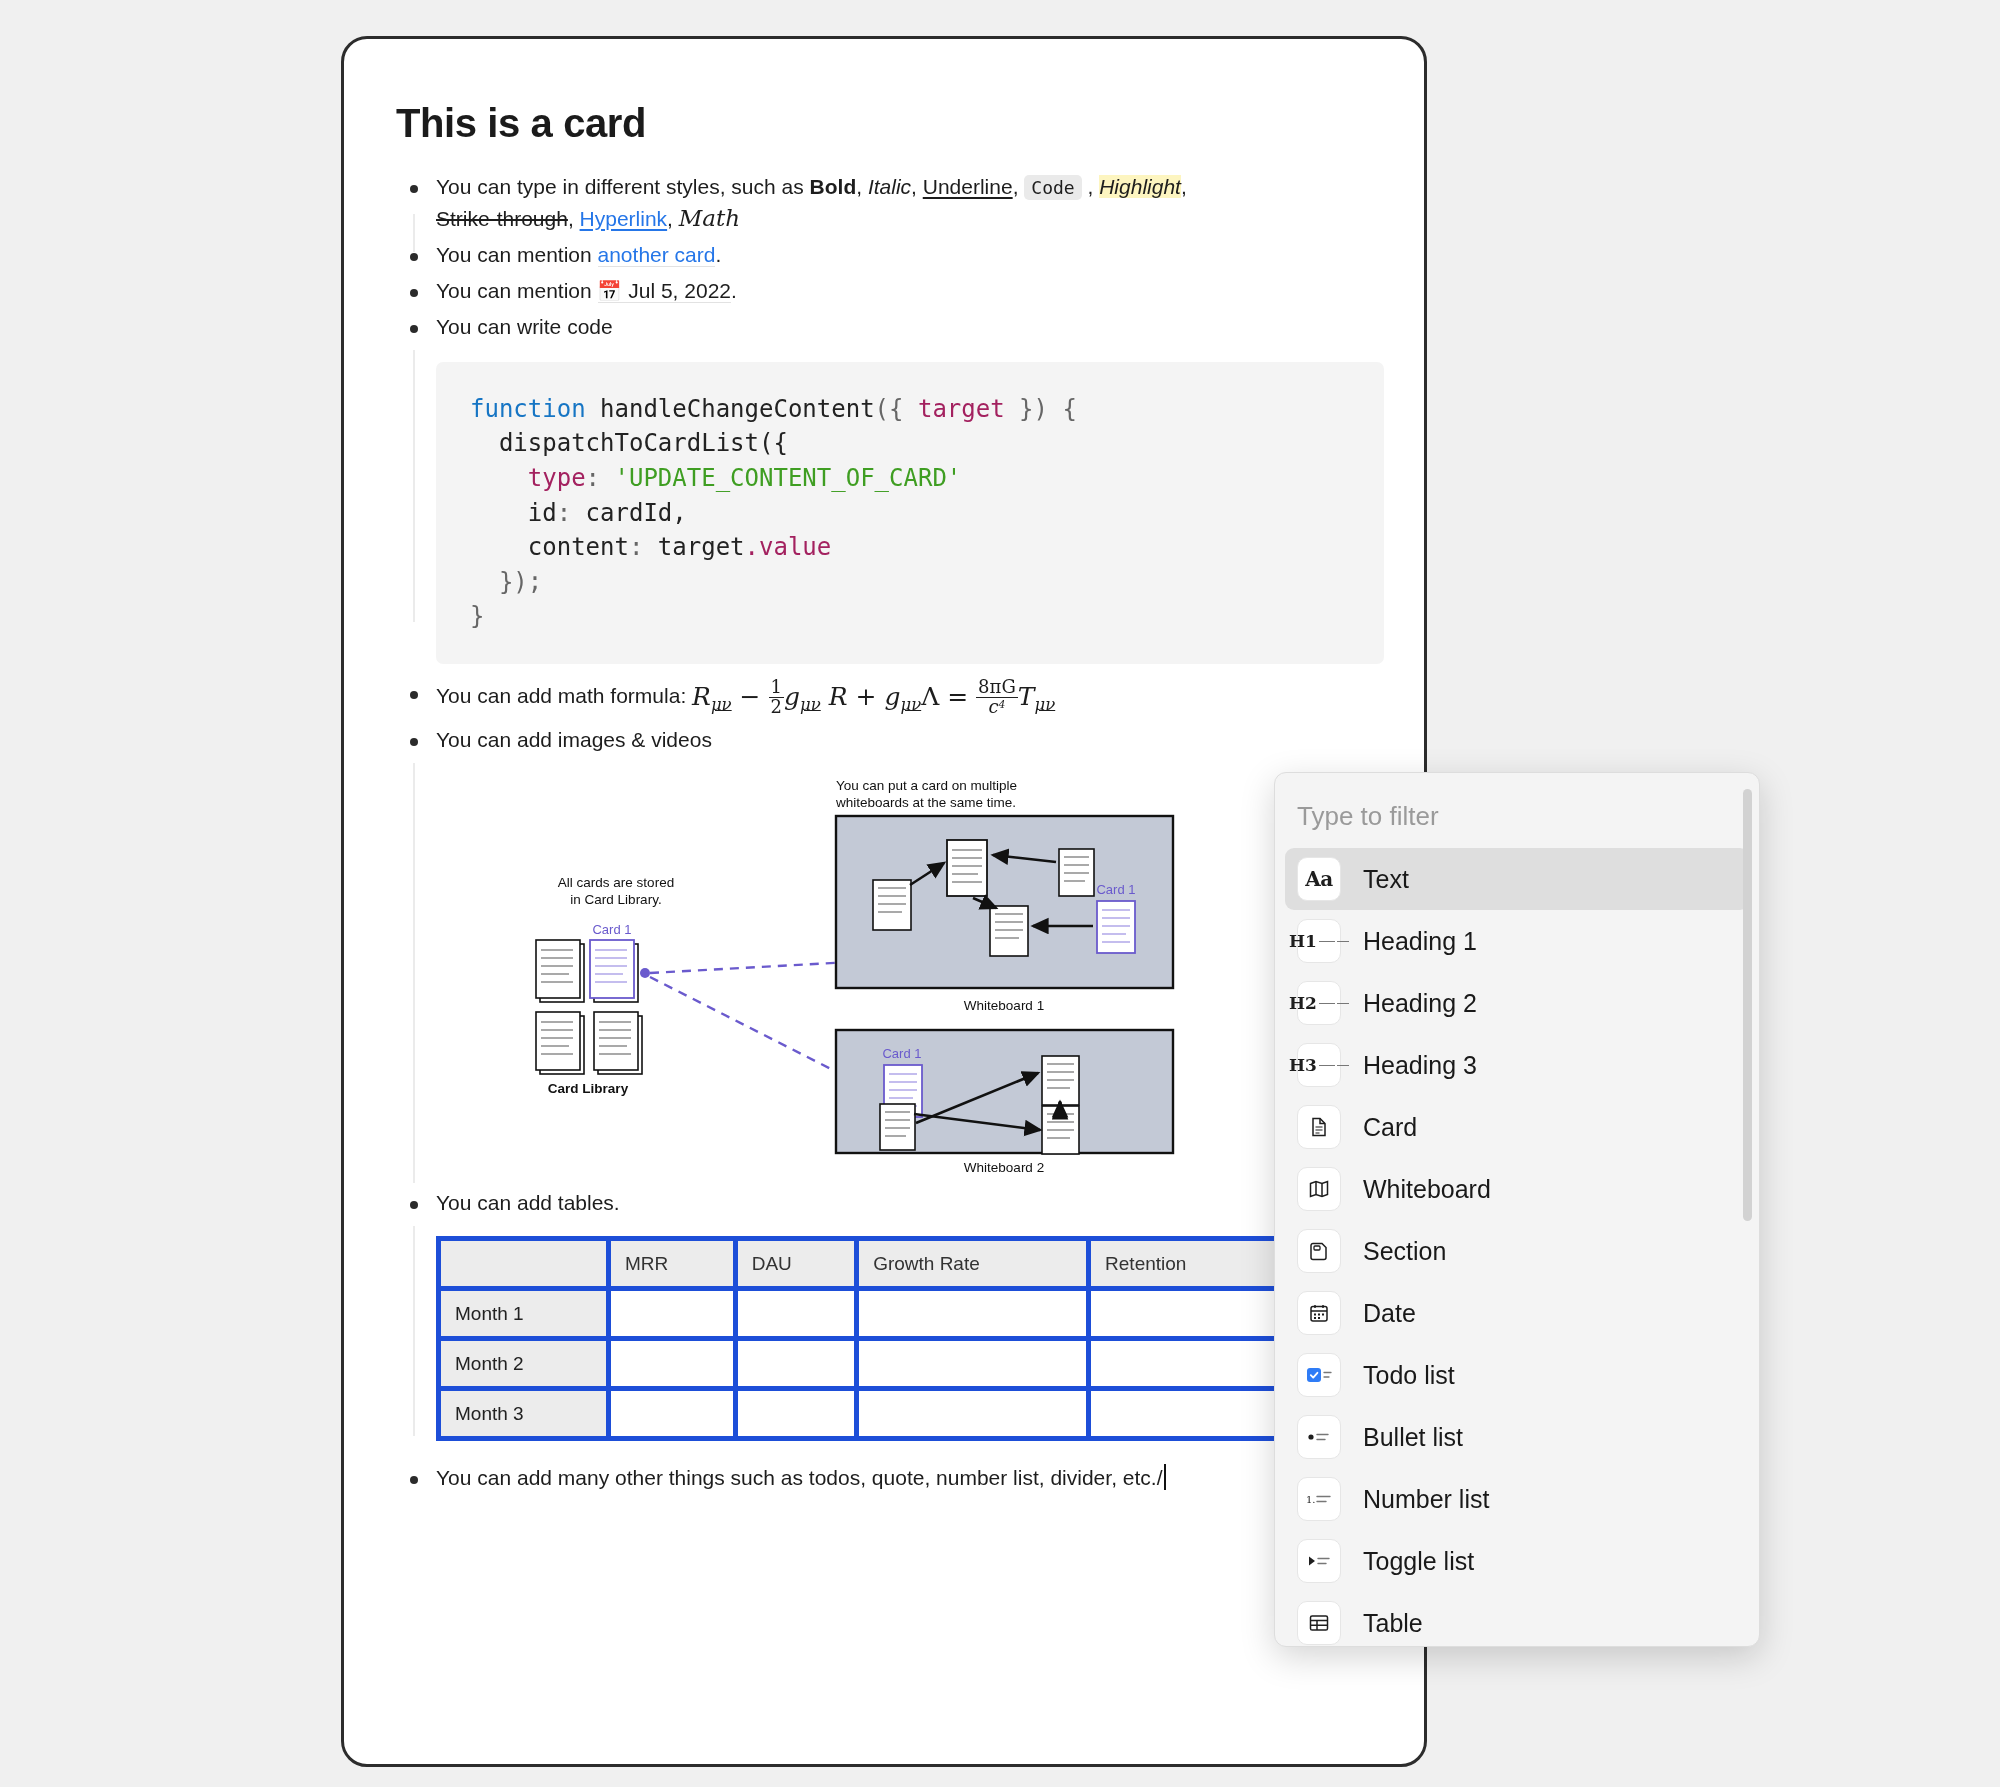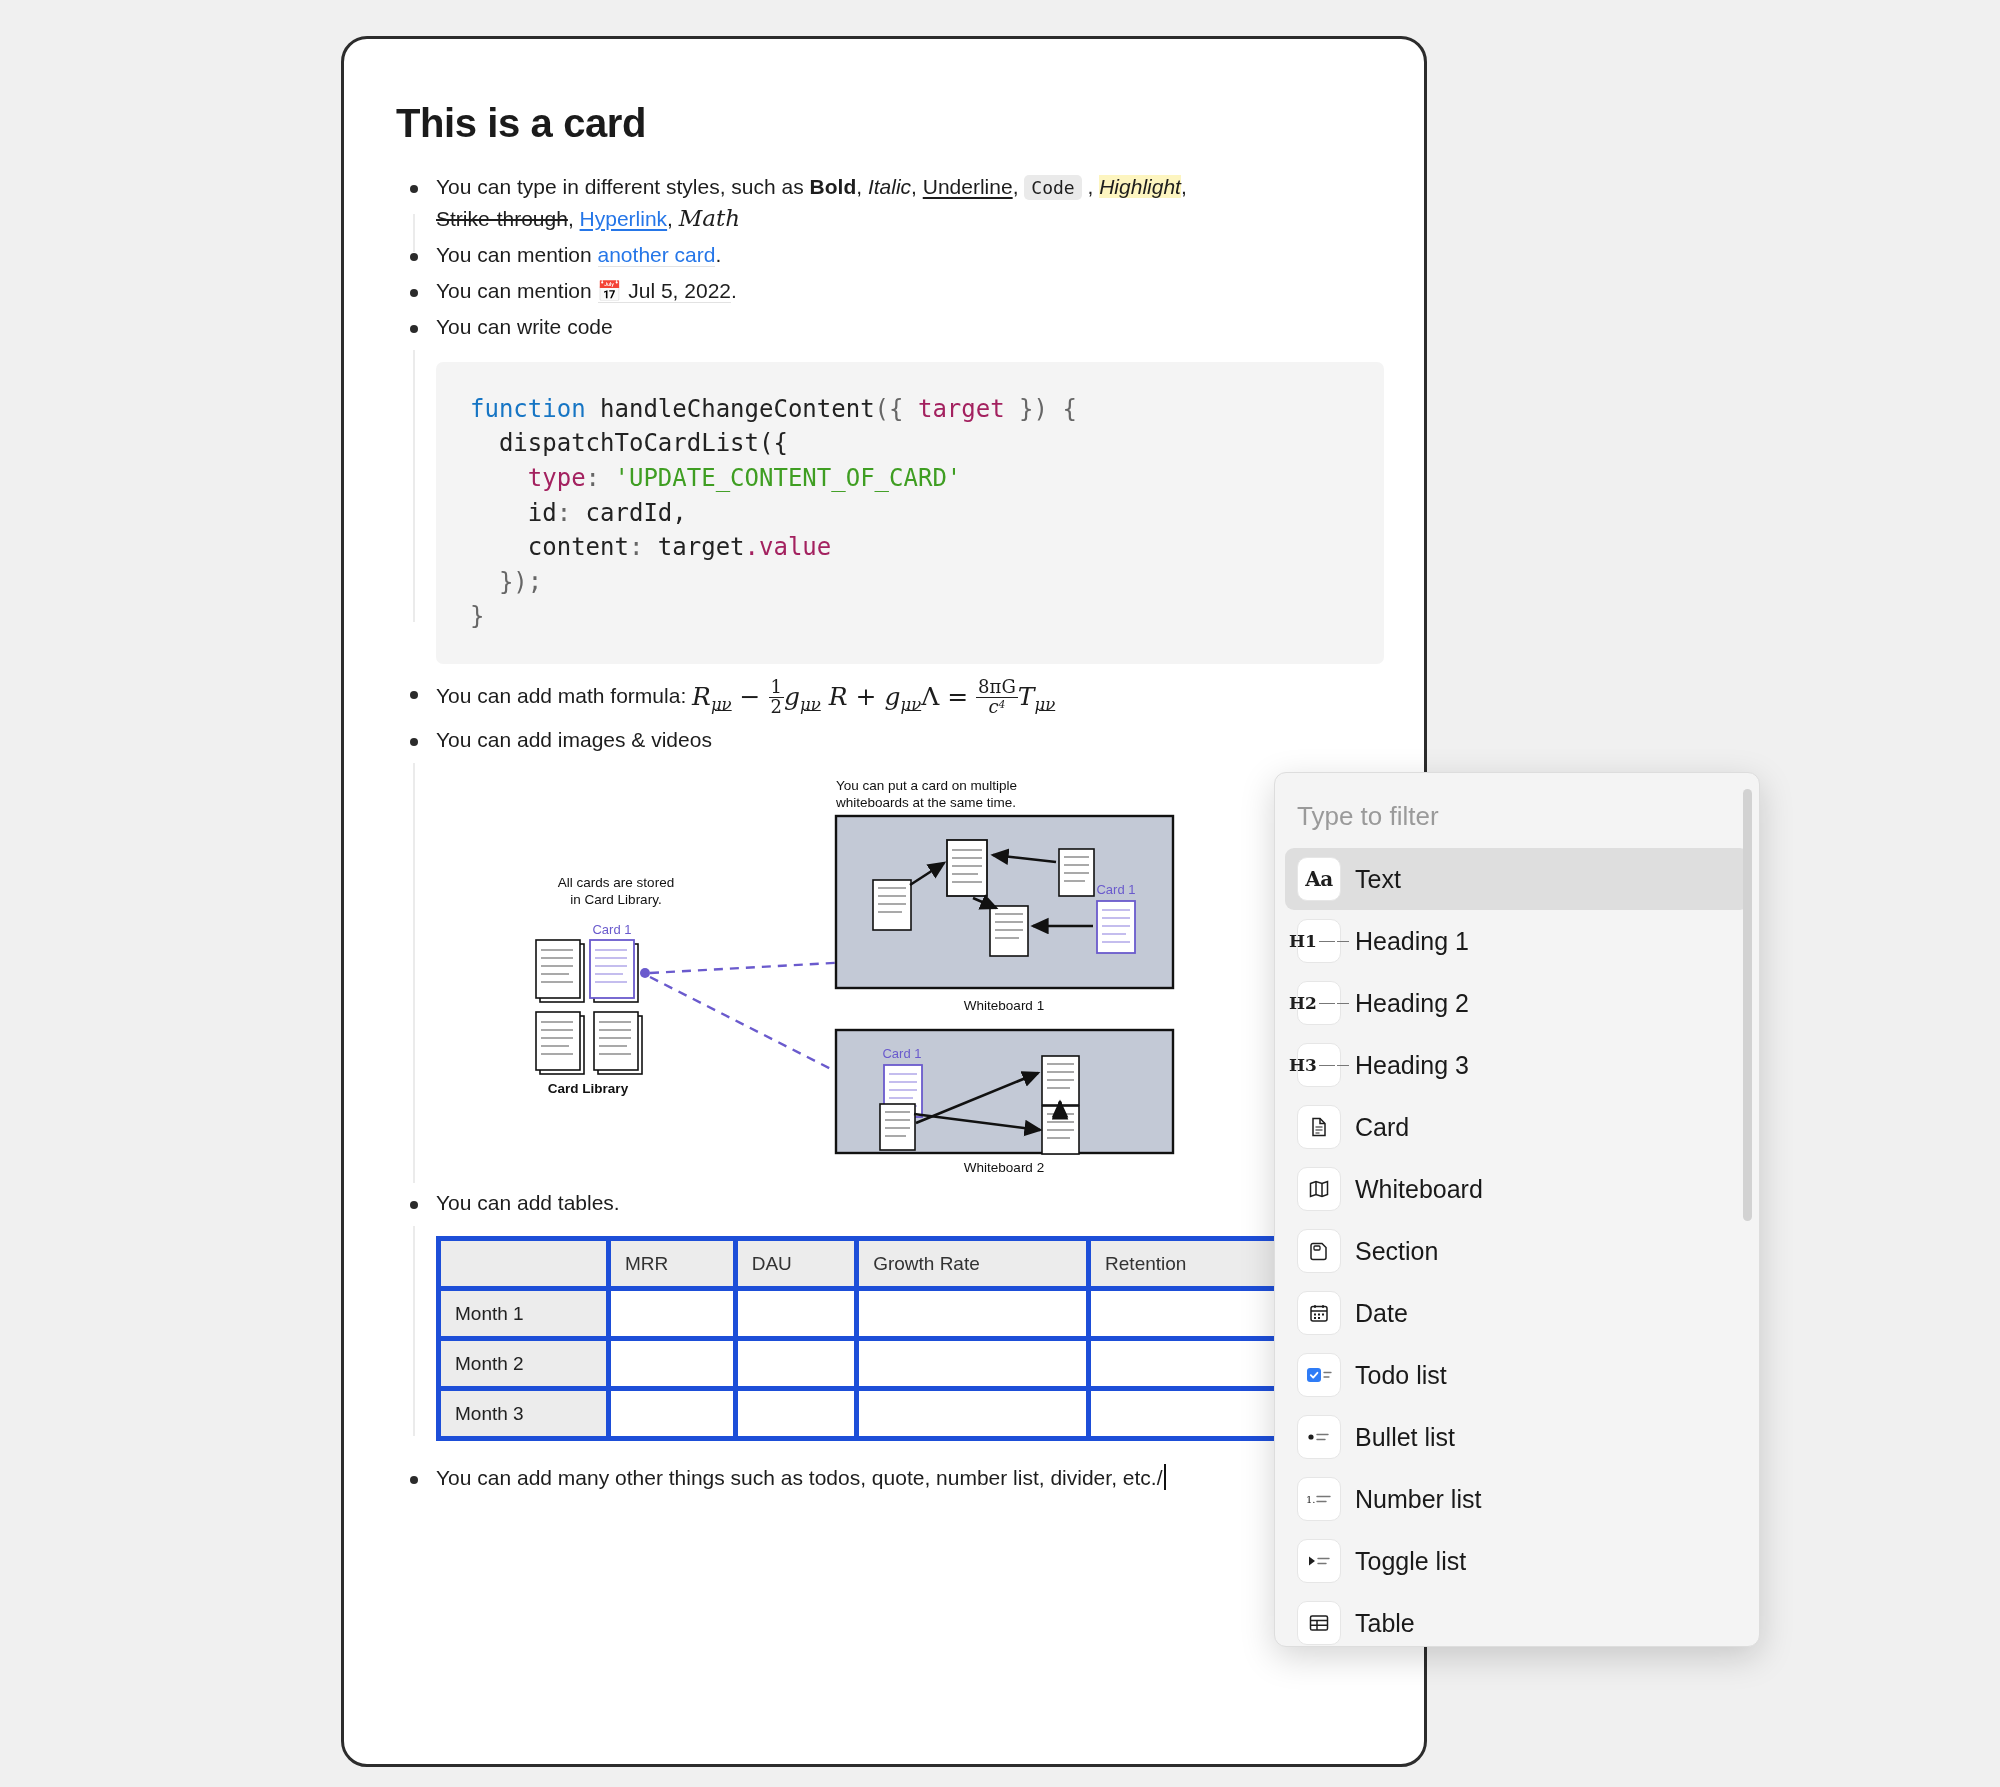--- a/index.html
+++ b/index.html
@@ -154,21 +154,21 @@
   }
   #filter-input {
     font-size:26px;
     color:#9a9a9a;
     padding:28px 0 16px 22px;
   }
   .menu-list { padding:0 10px; }
   .menu-item {
     display:flex;
     align-items:center;
-    gap:14px;
+    gap:22px;
     height:62px;
     padding:0 12px;
     border-radius:9px;
   }
   .menu-item.selected { background:#dedede; }
   .mi-icon {
     width:44px; height:44px;
     background:#fff;
     border:1px solid #e6e6e6;
     border-radius:10px;

